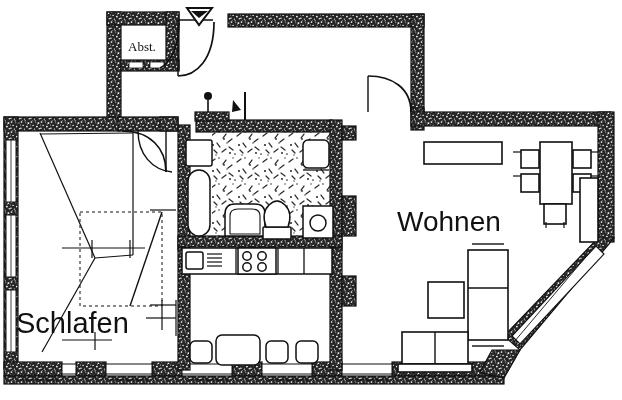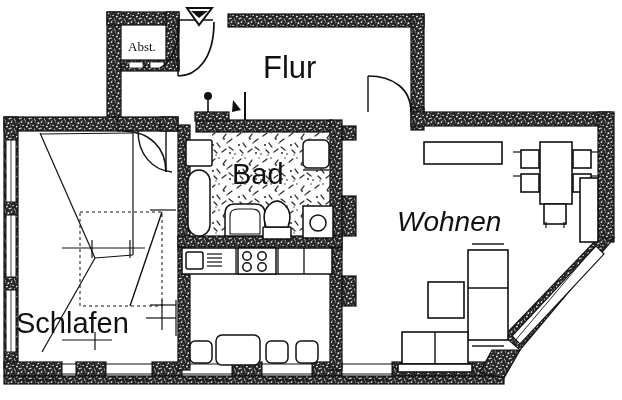--- a/index.html
+++ b/index.html
@@ -10,21 +10,21 @@
     position:absolute;
     color:#111111;
     font-family:"Liberation Sans", sans-serif;
     font-weight:400;
     white-space:nowrap;
     letter-spacing:0px;
     line-height:1;
   }
   .lbl-flur{font-size:31px;left:263px;top:52px;}
   .lbl-bad{font-size:29px;left:232px;top:160px;}
-  .lbl-wohnen{font-size:28px;left:397px;top:208px;font-style:italic;}
+  .lbl-wohnen{font-size:28px;left:397px;top:208px;}
   .lbl-kueche{font-size:29px;left:216px;top:285px;}
   .lbl-schlafen{font-size:29px;left:16px;top:309px;}
   .lbl-abst{font-size:13px;left:128px;top:40px;font-family:Liberation Serif, serif;}
 </style>
 </head>
 <body>
 
 <div id="plan">
 
 <svg width="622" height="400" viewBox="0 0 622 400">
@@ -268,19 +268,17 @@
     <path d="M162,212 L130,306" stroke-width="1.4"></path>
     <line x1="150" y1="210" x2="176" y2="210"></line>
     <line x1="150" y1="305" x2="176" y2="305"></line>
     <line x1="162" y1="300" x2="162" y2="330"></line>
     <line x1="146" y1="318" x2="176" y2="318"></line>
     <line x1="176" y1="300" x2="176" y2="336"></line>
   </g>
 
 </svg>
 
-<div class="room-label lbl-flur">Flur</div>
-<div class="room-label lbl-bad">Bad</div>
 <div class="room-label lbl-wohnen">Wohnen</div>
 <div class="room-label lbl-schlafen">Schlafen</div>
 <div class="room-label lbl-abst">Abst.</div>
 
 </div>
 
 </body></html>

